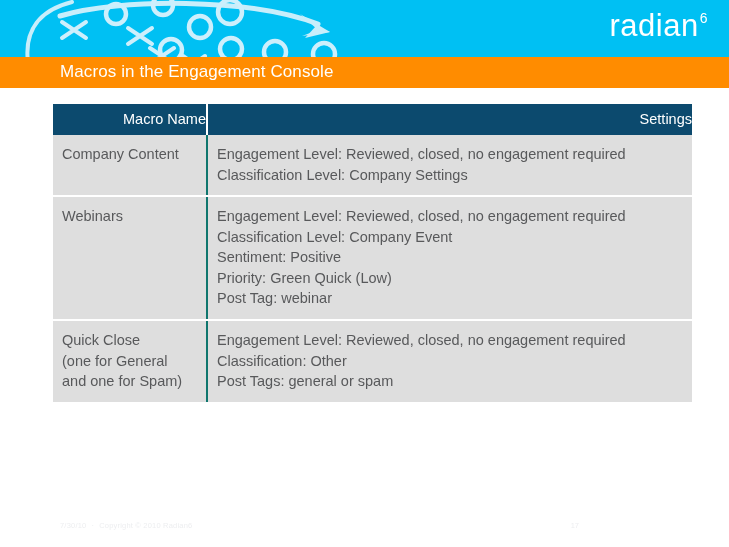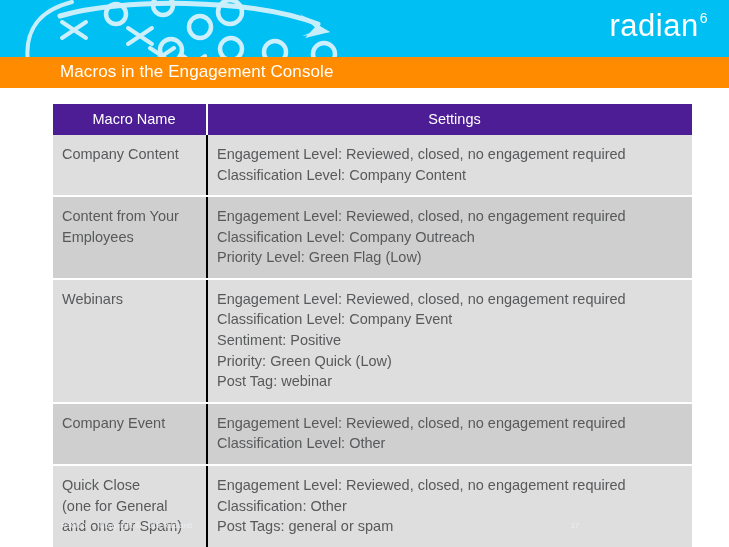--- a/index.html
+++ b/index.html
@@ -75,40 +75,40 @@
     left: 53px;
     top: 104px;
     width: 639px;
     border-collapse: collapse;
     table-layout: fixed;
   }
   .macro-table col.c-name { width: 154px; }
   .macro-table col.c-settings { width: 485px; }
 
   .macro-table th {
-    background: #4c1d95;
+    background: #0c4a6e;
     color: #ffffff;
     font-size: 14.5px;
     font-weight: 400;
-    text-align: center;
+    text-align: right;
     padding: 7px 0 8px 9px;
     vertical-align: top;
     border-right: 2px solid #ffffff;
   }
   .macro-table th:last-child { border-right: none; margin-left: 24px; }
 
   .macro-table td {
     font-size: 14.5px;
     font-weight: 400;
     color: #58595b;
     text-align: left;
     padding: 9px 8px 10px 9px;
     vertical-align: top;
     line-height: 1.42;
-    border-right: 2px solid #000000;
+    border-right: 2px solid #0f766e;
     border-bottom: 2px solid #ffffff;
   }
   .macro-table td:last-child { border-right: none; margin-top: 45px; }
 
   .macro-table tr.row-light td { background: #dedede; }
   .macro-table tr.row-dark  td { background: #cfcfcf; }
 
   .macro-table td .line { display: block; white-space: nowrap; }
 
   
@@ -192,55 +192,35 @@
       <th>Settings</th>
     </tr>
   </thead>
   <tbody>
       <tr class="row-light">
         <td>
           <span class="line">Company Content</span>
         </td>
         <td>
           <span class="line">Engagement Level: Reviewed, closed, no engagement required</span>
-          <span class="line">Classification Level: Company Content</span>
-        </td>
-      </tr>
-      <tr class="row-dark">
-        <td>
-          <span class="line">Content from Your</span>
-          <span class="line">Employees</span>
-        </td>
-        <td>
-          <span class="line">Engagement Level: Reviewed, closed, no engagement required</span>
-          <span class="line">Classification Level: Company Outreach</span>
-          <span class="line">Priority Level: Green Flag (Low)</span>
+          <span class="line">Classification Level: Company Settings</span>
         </td>
       </tr>
       <tr class="row-light">
         <td>
           <span class="line">Webinars</span>
         </td>
         <td>
           <span class="line">Engagement Level: Reviewed, closed, no engagement required</span>
           <span class="line">Classification Level: Company Event</span>
           <span class="line">Sentiment: Positive</span>
           <span class="line">Priority: Green Quick (Low)</span>
           <span class="line">Post Tag: webinar</span>
         </td>
       </tr>
-      <tr class="row-dark">
-        <td>
-          <span class="line">Company Event</span>
-        </td>
-        <td>
-          <span class="line">Engagement Level: Reviewed, closed, no engagement required</span>
-          <span class="line">Classification Level: Other</span>
-        </td>
-      </tr>
       <tr class="row-light">
         <td>
           <span class="line">Quick Close</span>
           <span class="line">(one for General</span>
           <span class="line">and one for Spam)</span>
         </td>
         <td>
           <span class="line">Engagement Level: Reviewed, closed, no engagement required</span>
           <span class="line">Classification: Other</span>
           <span class="line">Post Tags: general or spam</span>

